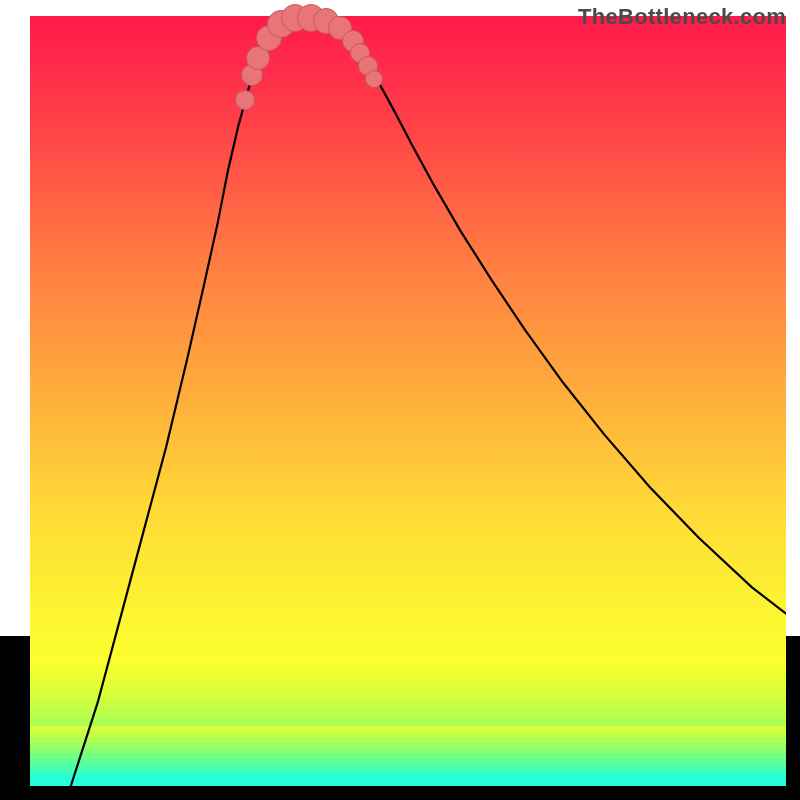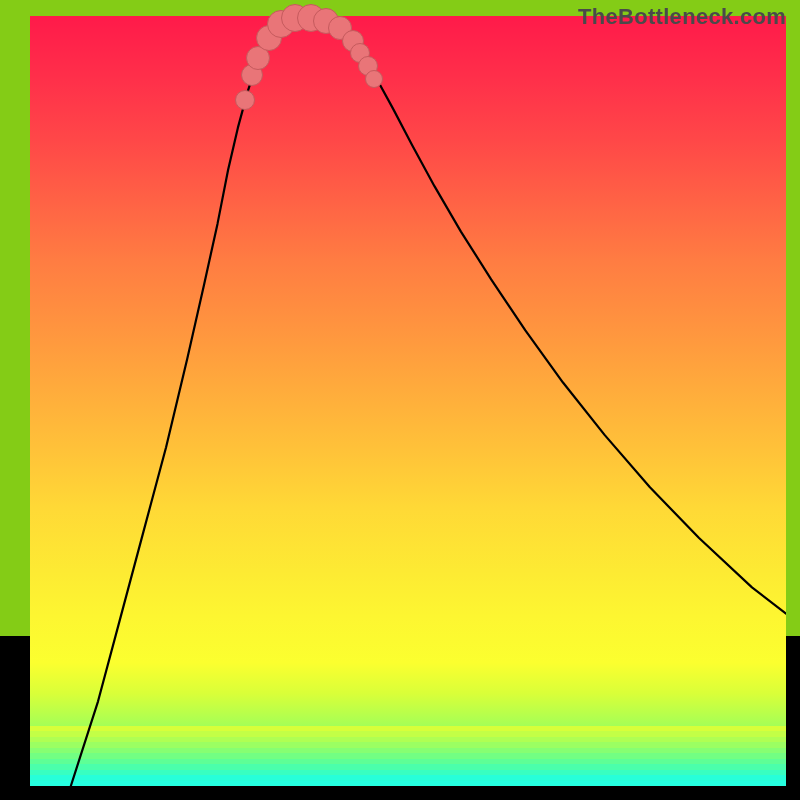--- a/index.html
+++ b/index.html
@@ -7,21 +7,21 @@
     padding: 0;
     width: 800px;
     height: 800px;
     background: #000;
     overflow: hidden;
   }
   .stage {
     position: relative;
     width: 800px;
     height: 636px;
-    background: #84cc16;
+    background: #ffffff;
   }
   .plot-area {
     position: absolute;
     background: linear-gradient(to bottom,
       #ff1a4a 0%,
       #ff2f4a 8%,
       #ff4748 16%,
       #ff6245 24%,
       #ff7d42 32%,
       #ff933f 40%,

